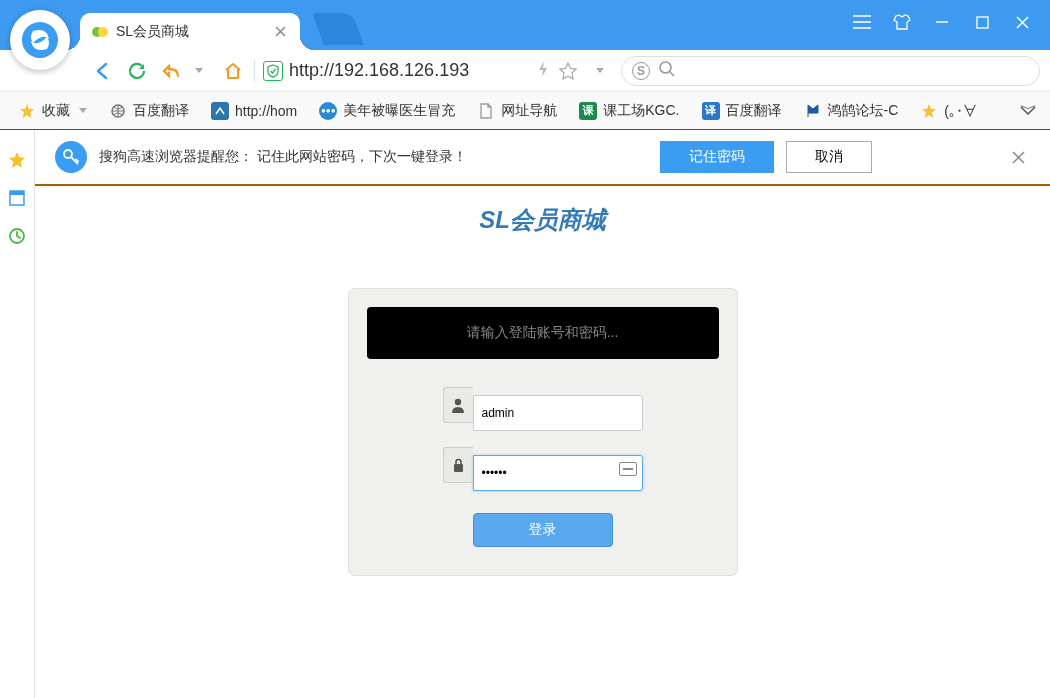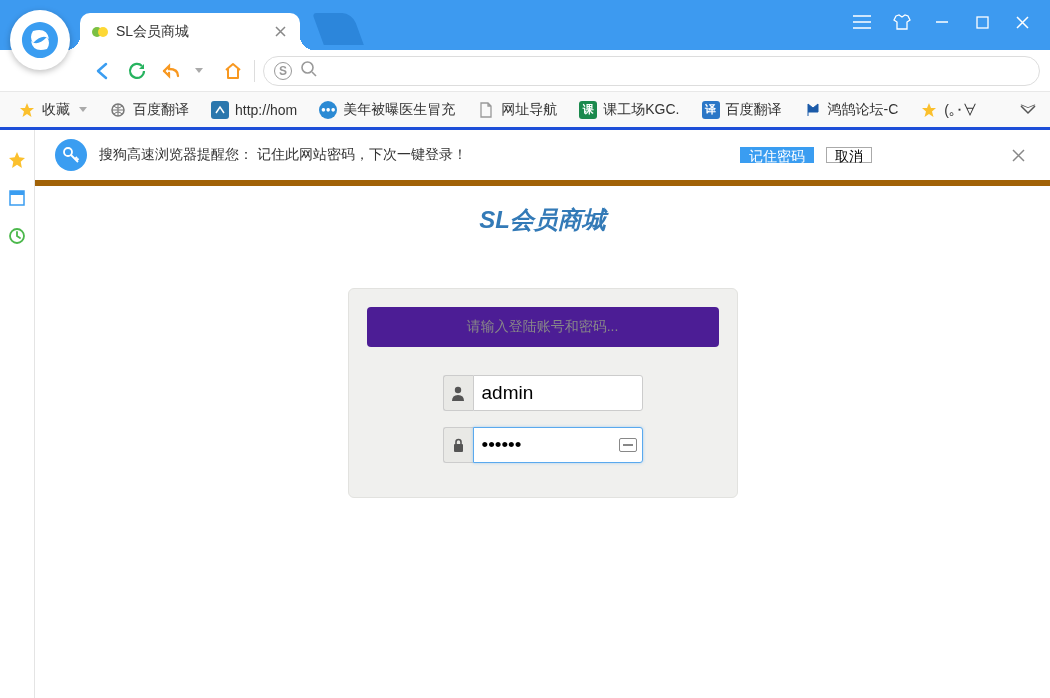--- a/index.html
+++ b/index.html
@@ -27,46 +27,46 @@
     .addr { flex: 0 0 350px; height: 28px; display: flex; align-items: center; gap: 6px; overflow:hidden; }
     .addr-badge { width: 20px; height: 20px; border:1px solid #27b35f; border-radius:3px; display:flex; align-items:center; justify-content:center; }
     .addr input { border: none; outline: none; font-size: 18px; color: #333; flex:1; background:transparent; }
     .sep { width:1px; height:22px; background:#ddd; }
     .searchbox { flex: 1; height: 30px; border: 1px solid #ddd; border-radius: 15px; display: flex; align-items: center; padding: 0 10px; gap:8px; }
     .searchbox .sogou-ic { width:18px; height:18px; border:1.5px solid #999; border-radius:50%; display:flex; align-items:center; justify-content:center; font-size:12px; color:#999; font-weight:bold; }
     .searchbox input { border: none; outline: none; flex: 1; font-size: 14px; color: #aaa; }
     .search-btn { width: 22px; height: 22px; color: #888; }
 
     
-    .bookmark-row { height: 38px; background: #f9f9f9; display: flex; align-items: center; padding: 0 10px; gap: 6px; border-bottom: 3px solid #1d4ed8; }
+    .bookmark-row { height: 38px; background: #f9f9f9; display: flex; align-items: center; padding: 0 10px; gap: 6px; border-bottom: 1px solid #1d4ed8; }
     .bm-item { display: flex; align-items: center; gap: 6px; padding: 3px 8px; font-size: 14px; color: #333; border-radius: 3px; white-space: nowrap; }
     .bm-icon { width: 18px; height: 18px; display:flex; align-items:center; justify-content:center; border-radius:3px; }
     .bm-more { margin-left: auto; width: 24px; display:flex; justify-content:center; color:#555; }
 
     
     .content-area { position: absolute; left: 35px; top: 130px; right: 0; bottom: 0; background: #fff; }
-    .notify { height: 56px; border-bottom: 6px solid #a16207; display: flex; align-items: center; padding: 0 20px; gap: 12px; }
+    .notify { height: 56px; border-bottom: 2px solid #a16207; display: flex; align-items: center; padding: 0 20px; gap: 12px; }
     .notify .key-ic { width: 32px; height: 32px; border-radius: 50%; background: #3a9df1; display: flex; align-items: center; justify-content: center; }
     .notify .msg { font-size: 14px; color: #333; flex: 1; }
-    .notify button { height: 16px; padding: 0 8px; font-size: 14px; border: 1px solid #aaa; background: #fff; cursor: pointer; font-family: Liberation Serif, serif; }
+    .notify button { height: 32px; padding: 0 28px; font-size: 14px; border: 1px solid #aaa; background: #fff; cursor: pointer; font-family: Liberation Serif, serif; }
     .notify button.primary { background: #3a9df1; color: #fff; border-color: #3a9df1; }
     .notify .close { width: 24px; height: 24px; display: flex; align-items: center; justify-content: center; color: #888; font-size:18px; }
 
     
     .side-quick { position: absolute; left: 0; top: 130px; width: 35px; bottom:0; background: #fff; border-right: 1px solid #e4e4e4; display: flex; flex-direction: column; align-items: center; padding-top: 20px; gap: 18px; }
     .side-quick .sq { width: 20px; height: 20px; display: flex; align-items: center; justify-content: center; }
 
     
     .page { padding-top: 18px; display: flex; flex-direction: column; align-items: center; }
     .page-title { font-size: 24px; font-weight: bold; color: #337ab7; margin-bottom: 52px; font-style: italic; }
     .login-card { width: 390px; background: #f0f0ee; border: 1px solid #e2e2df; border-radius: 6px; padding: 18px; }
-    .login-header { background: #4c1d95; height: 40px; border-radius: 4px; display: flex; align-items: center; justify-content: center; font-size: 14px; color: #888; margin-bottom: 28px; }
+    .login-header { background: #000000; height: 52px; border-radius: 4px; display: flex; align-items: center; justify-content: center; font-size: 14px; color: #888; margin-bottom: 28px; }
     .input-row { display: flex; justify-content: center; margin-bottom: 16px; }
     .input-ic { width: 30px; height: 36px; background: #e9e9e6; border: 1px solid #ccc; border-right: none; border-radius: 3px 0 0 3px; display: flex; align-items: center; justify-content: center; color: #555; }
-    .input-row input { width: 170px; height: 36px; border: 1px solid #ccc; border-radius: 0 3px 3px 0; padding: 0 8px; font-size: 19px; outline: none; }
+    .input-row input { width: 170px; height: 36px; border: 1px solid #ccc; border-radius: 0 3px 3px 0; padding: 0 8px; font-size: 12px; outline: none; margin-top: 8px; }
     .input-row.focus input { border-color: #5aa9ee; box-shadow: 0 0 3px rgba(90,169,238,.5); }
     .input-row .kb { position:relative; }
     .input-row .kb-ic { position:absolute; right:6px; top:50%; transform:translateY(-50%); width:18px; height:14px; border:1px solid #888; border-radius:2px; display:flex; align-items:center; justify-content:center; }
     .kb-ic::before { content:""; display:block; width:10px; height:2px; background:#888; }
     .login-btn { display: block; width: 140px; height: 34px; margin: 22px auto 10px; background: #5aa9ee; border: 1px solid #3d92db; color: #fff; border-radius: 4px; font-size: 14px; cursor: pointer; }
 
     .caret-down { display:inline-block; width:0; height:0; border-left:4px solid transparent; border-right:4px solid transparent; border-top:5px solid currentColor; }
   </style>
 </head>
 <body>
@@ -145,20 +145,40 @@
     </span>
   <span class="nav-btn" style="margin-left:-6px; color:#aaa">
       <span class="caret-down"></span>
     </span>
   <span class="nav-btn">
       <svg width="20" height="20" viewBox="0 0 20 20">
         <path d="M3 9 L10 3 L17 9 M5 8 L5 17 L15 17 L15 8" fill="none" stroke="#f89820" stroke-width="2" stroke-linejoin="round"></path>
       </svg>
     </span>
   <span class="sep"></span>
+  <div class="addr">
+    <span class="addr-badge">
+        <svg width="12" height="14" viewBox="0 0 12 14">
+          <path d="M6 1 L11 3 L11 7 Q11 12 6 13 Q1 12 1 7 L1 3 Z" fill="none" stroke="#27b35f" stroke-width="1.3"></path>
+          <path d="M3.5 7 L5.5 9 L8.5 5" fill="none" stroke="#27b35f" stroke-width="1.3"></path>
+        </svg>
+      </span>
+    <input value="http://192.168.126.193" style="">
+    <span style="color:#bbb"><svg width="12" height="18" viewBox="0 0 12 18">
+          <path d="M7 1 L2 10 L6 10 L5 17 L10 8 L6 8 Z" fill="#bbb"></path>
+        </svg></span>
+    <span class="nav-btn">
+        <svg width="18" height="18" viewBox="0 0 18 18">
+          <path d="M9 1 L11.5 6.5 L17 7 L13 11 L14 17 L9 14 L4 17 L5 11 L1 7 L6.5 6.5 Z" fill="none" stroke="#aaa" stroke-width="1.3"></path>
+        </svg>
+      </span>
+    <span class="nav-btn" style="color:#aaa">
+        <span class="caret-down"></span>
+      </span>
+  </div>
   <div class="searchbox">
     <span class="sogou-ic">S</span>
     <span class="search-btn"><svg width="18" height="18" viewBox="0 0 18 18">
           <circle cx="7.5" cy="7.5" r="5.5" fill="none" stroke="#999" stroke-width="1.6"></circle>
           <path d="M12 12 L16 16" stroke="#999" stroke-width="1.6"></path>
         </svg></span>
   </div>
 </div>
 
 <div class="bookmark-row">
@@ -289,15 +309,16 @@
             <svg width="13" height="15" viewBox="0 0 13 15">
               <rect x="2" y="6" width="9" height="8" rx="1" fill="#555"></rect>
               <path d="M4 6 L4 4 A2.5 2.5 0 0 1 9 4 L9 6" fill="none" stroke="#555" stroke-width="1.6"></path>
             </svg>
           </span>
         <span class="kb">
           <input type="text" value="••••••" style="">
           <span class="kb-ic"></span>
         </span>
       </div>
+      <button class="login-btn">登录</button>
     </div>
   </div>
 </div>
 
 </body></html>

